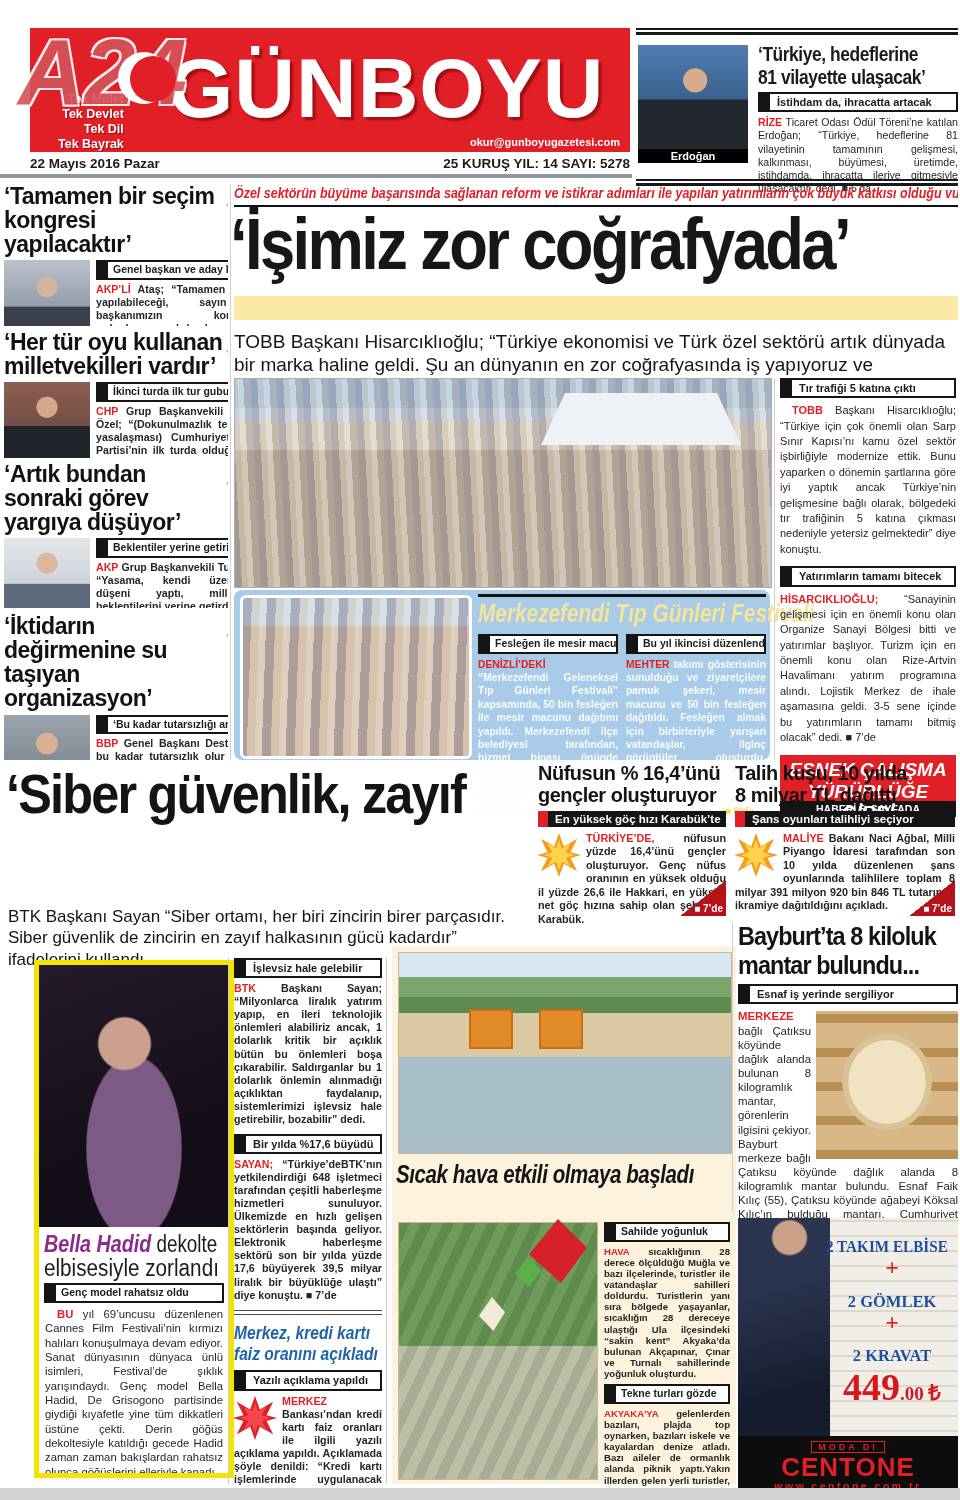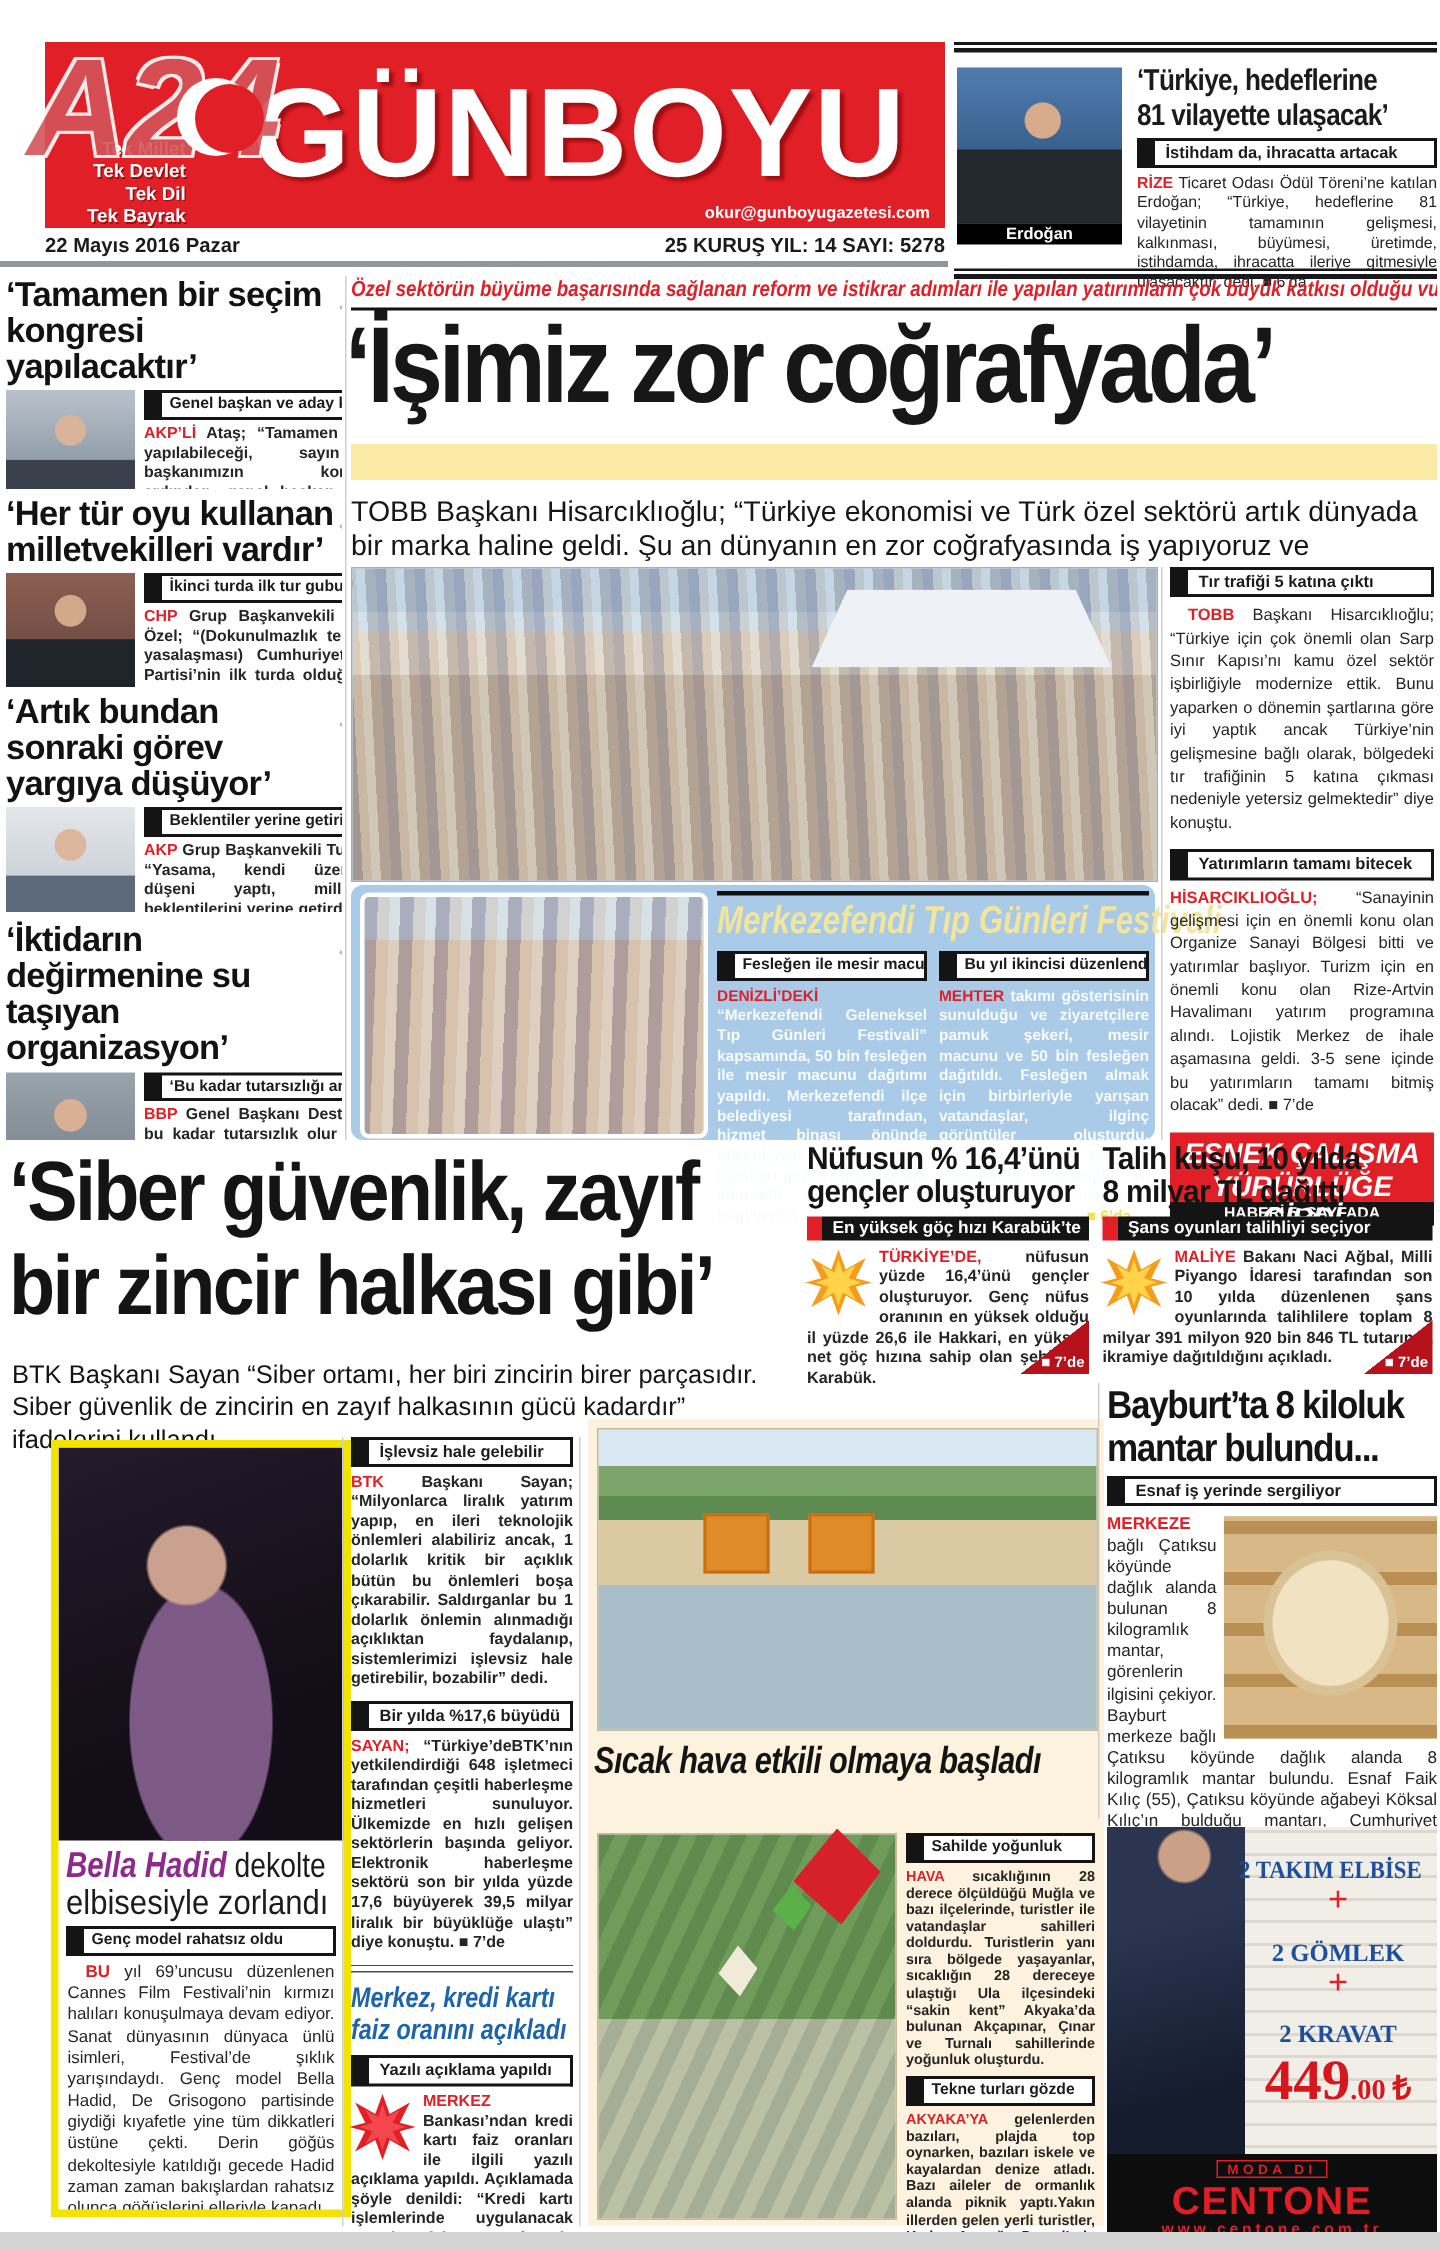--- a/index.html
+++ b/index.html
@@ -289,21 +289,20 @@
     <div class="esnek" style="margin-top:10px;height:42px;">
       <div>ESNEK ÇALIŞMA</div>
       <div>YÜRÜRLÜĞE GİRDİ</div>
     </div>
     <div class="esnek-bar">HABERİ 5. SAYFADA</div>
   </section>
 
   <section>
     <div class="abs nowrap" style="left:6px;top:762px;">
       <div><span class="cond siberhead" style="transform:scaleX(0.9);">‘Siber güvenlik, zayıf</span></div>
-      <div><span class="cond siberhead" style="transform:scaleX(0.9);">bir zincir halkası gibi’</span></div>
     </div>
     <p class="abs siberdeck" style="left:8px;top:906px;width:520px;margin:0;">BTK Başkanı Sayan “Siber ortamı, her biri zincirin birer parçasıdır. Siber güvenlik de zincirin en zayıf halkasının gücü kadardır” ifadelerini kullandı</p>
   </section>
 
   <section class="abs promo" style="left:538px;top:762px;width:188px;height:154px;">
     <h3><span class="cond nowrap" style="transform:scaleX(0.95);">Nüfusun % 16,4’ünü</span><br>
         <span class="cond nowrap" style="transform:scaleX(0.95);">gençler oluşturuyor</span></h3>
     <div class="blackbar">
         <span class="red"></span>
         <span class="bt">En yüksek göç hızı Karabük’te</span>

